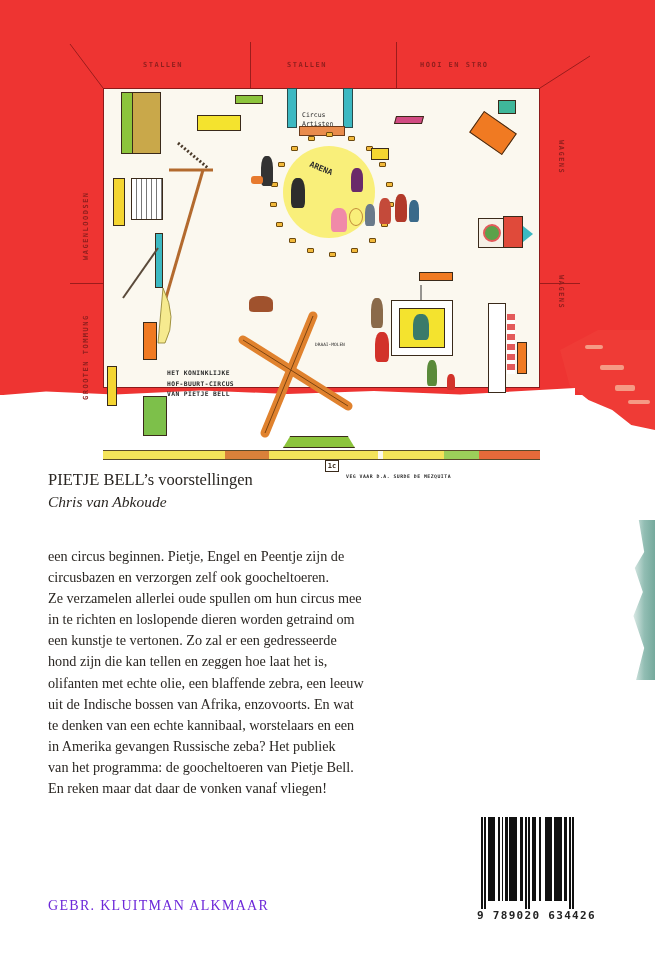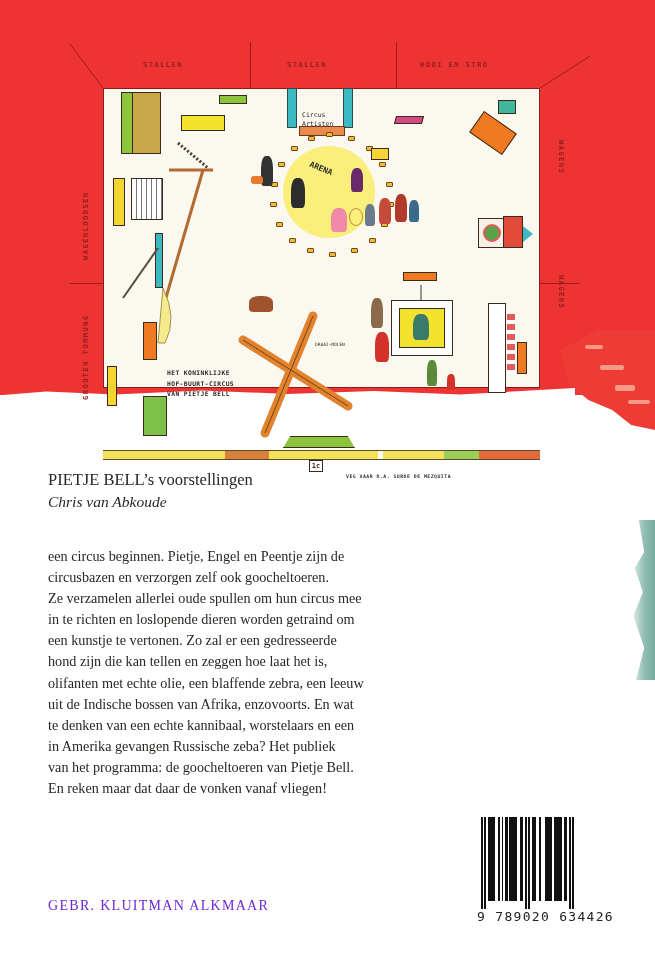--- a/index.html
+++ b/index.html
@@ -22,40 +22,40 @@
   .plan-label.vert-up { writing-mode:vertical-rl; transform:rotate(180deg); }
 
   
   .map { position:absolute; left:103px; top:88px; width:437px; height:395px; }
   .map-paper { position:absolute; left:103px; top:88px; width:437px; height:300px; background:#fbf8ef; border:1px solid #8b1a1a; }
 
   .arena-ring { position:absolute; border-radius:50%; }
   .seat { position:absolute; width:7px; height:5px; background:#f2b93b; border:1px solid #6c4a10; border-radius:1px; }
 
   .sign { position:absolute; border:1px solid #3a2a1a; font-family:"DejaVu Sans Mono",monospace; font-size:5px; color:#3a2a1a;
-    display:flex; align-items:center; justify-content:center; text-align:center; line-height:1; overflow:hidden; }
+    display:flex; align-items:center; justify-content:center; text-align:center; line-height:1; overflow:hidden;margin-left:16px; }
 
   .hand-text { position:absolute; font-family:"DejaVu Sans Mono","Liberation Mono",monospace; font-weight:bold; color:#2b2b2b; white-space:nowrap; }
 
   .figure { position:absolute; border-radius:40% 40% 20% 20%; }
 
   
   .title { position:absolute; left:48px; top:470px; font-size:16.5px; color:#2a2622; }
   .author { position:absolute; left:48px; top:493px; font-size:15.5px; font-style:italic; color:#2a2622; }
   .blurb { position:absolute; left:48px; top:546px; width:440px; font-size:14.2px; line-height:21.1px; color:#2a2622; }
   .blurb .ln { display:block; white-space:nowrap; }
   .publisher { position:absolute; left:48px; top:898px; font-size:14px; letter-spacing:1.3px; color:#6d28d9; }
 
   
   .barcode { position:absolute; left:481px; top:817px; width:122px; height:92px; background:#fff; }
   .bars { position:absolute; left:0; top:0; width:118px; height:92px; display:flex; align-items:flex-start; }
   .bar { height:84px; background:#111; }
   .bar.long { height:92px; }
   .gap { height:84px; }
-  .bc-num { position:absolute; left:-4px; top:92px; font-family:"DejaVu Sans Mono",monospace; font-size:13px; letter-spacing:1.3px; color:#222; white-space:nowrap; }
+  .bc-num { position:absolute; left:-4px; top:92px; font-family:"DejaVu Sans Mono",monospace; font-size:11px; letter-spacing:1.3px; color:#222; white-space:nowrap;font-weight:bold; }
 
   
   .teal { position:absolute; left:628px; top:520px; width:27px; height:160px; background:linear-gradient(90deg, rgba(255,255,255,0), #7fb2a6 60%, #5d9a8b);
     clip-path:polygon(40% 0, 100% 0, 100% 100%, 30% 100%, 60% 80%, 20% 60%, 55% 45%, 25% 30%, 60% 20%); opacity:.85; }
 </style>
 </head>
 <body>
 
 <div class="red-bg"></div>
 <div class="red-tail"></div>

